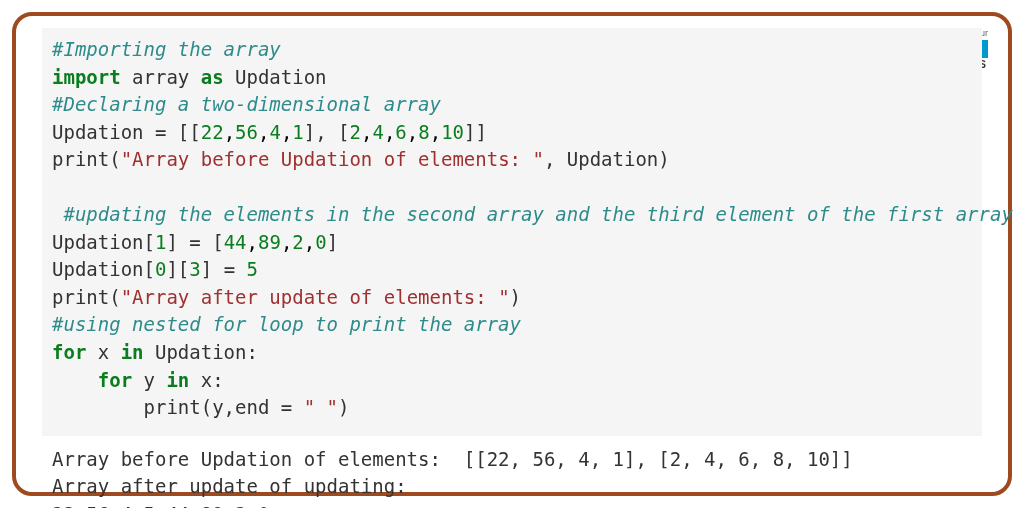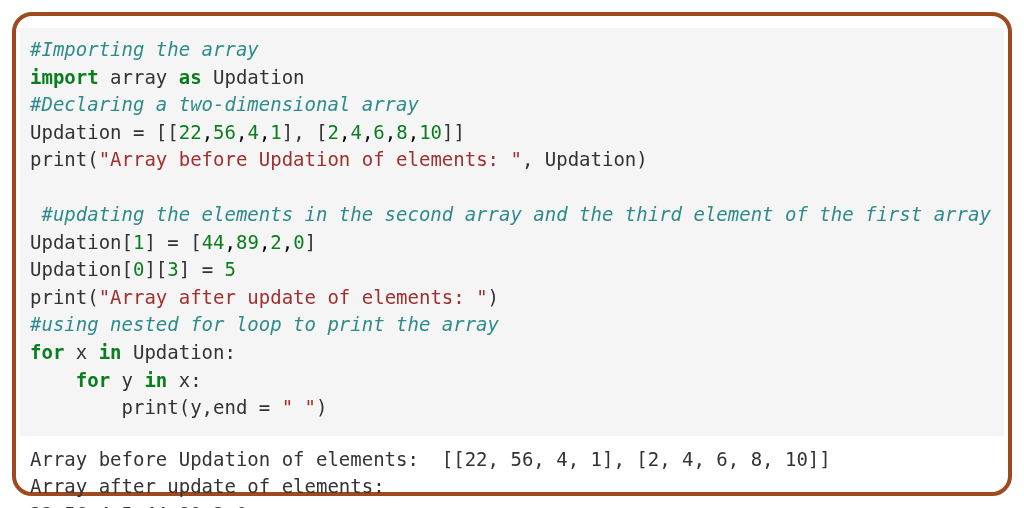--- a/index.html
+++ b/index.html
@@ -9,21 +9,21 @@
       background: #fff;
       font-family: 'Consolas', 'Monaco', monospace;
       font-size: 19px;
       padding: 12px;
     }
     .container {
       width: 100%;
       height: 100%;
       border: 4px solid #9e4a1e;
       border-radius: 20px;
-      padding: 12px 4px;
+      padding: 12px 26px;
       position: relative;
       background: #fff;
     }
     .code-block {
       background: #f5f5f5;
       padding: 8px 10px 14px 10px;
       line-height: 1.45;
       position: relative;
     }
     .output-block {
@@ -133,17 +133,17 @@
 <span class="identifier">Updation[</span><span class="number">0</span><span class="identifier">][</span><span class="number">3</span><span class="identifier">] </span><span class="operator">=</span><span> </span><span class="number">5</span>
 <span class="funcname">print</span><span class="bracket">(</span><span class="string">"Array after update of elements: "</span><span class="bracket">)</span>
 <span class="comment">#using nested for loop to print the array</span>
 <span class="keyword">for</span><span class="identifier"> x </span><span class="keyword">in</span><span class="identifier"> Updation:</span>
 <span>    </span><span class="keyword">for</span><span class="identifier"> y </span><span class="keyword">in</span><span class="identifier"> x:</span>
 <span>        </span><span class="funcname">print</span><span class="identifier">(y,end </span><span class="operator">=</span><span> </span><span class="string">" "</span><span class="bracket">)</span></pre>
   </div>
 
   <div class="output-block">
 <pre><span>Array before Updation of elements:  [[22, 56, 4, 1], [2, 4, 6, 8, 10]]</span>
-<span>Array after update of elements:</span>
+<span>Array after update of updating:</span>
 <span>22 56 4 5 44 89 2 0</span></pre>
   </div>
 
 </div>
 
 </body></html>

